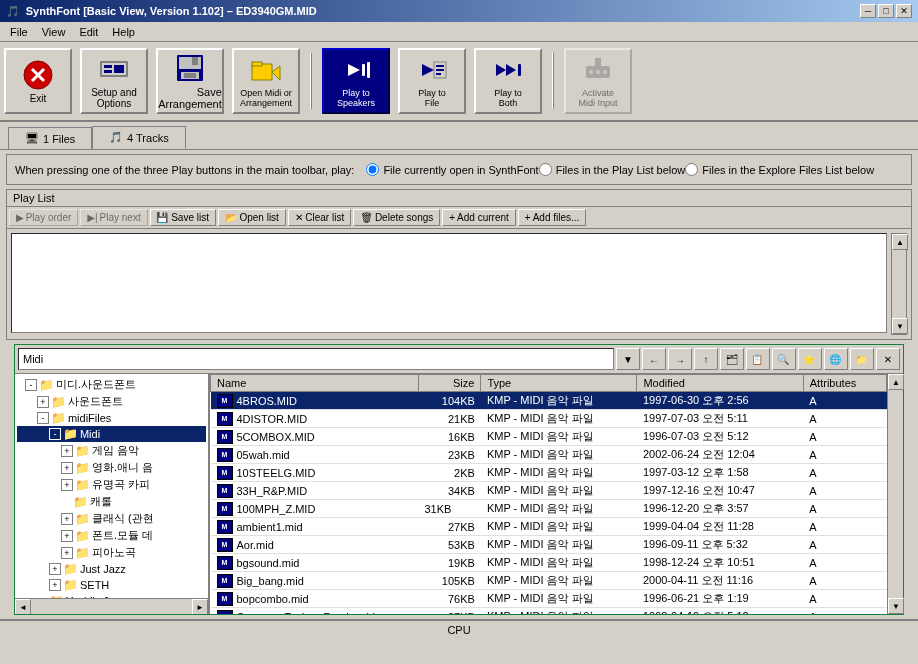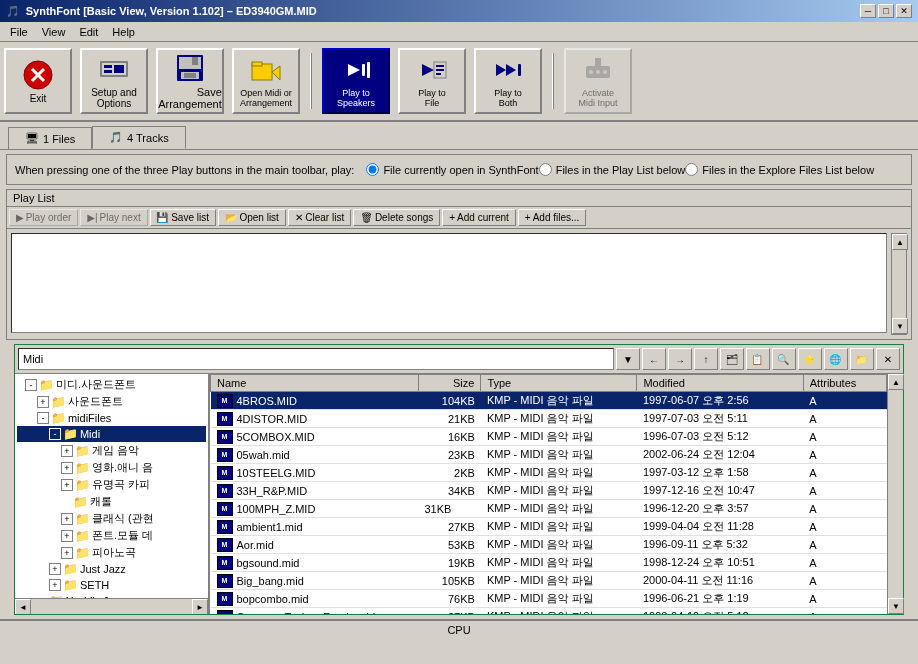--- a/index.html
+++ b/index.html
@@ -395,21 +395,21 @@
             <th style="min-width:150px;">Type</th>
             <th style="min-width:160px;">Modified</th>
             <th style="min-width:80px;">Attributes</th>
           </tr>
         </thead>
         <tbody id="file-list-body">
         <tr class="selected">
     <td><span class="file-icon"><span class="midi-icon">M</span>4BROS.MID</span></td>
     <td style="text-align:right">104KB</td>
     <td>KMP - MIDI 음악 파일</td>
-    <td>1997-06-07 오후 2:56</td>
+    <td>1997-06-30 오후 2:56</td>
     <td>A</td>
   </tr>
             <tr>
     <td><span class="file-icon"><span class="midi-icon">M</span>4DISTOR.MID</span></td>
     <td style="text-align:right">21KB</td>
     <td>KMP - MIDI 음악 파일</td>
     <td>1997-07-03 오전 5:11</td>
     <td>A</td>
   </tr>
             <tr>

